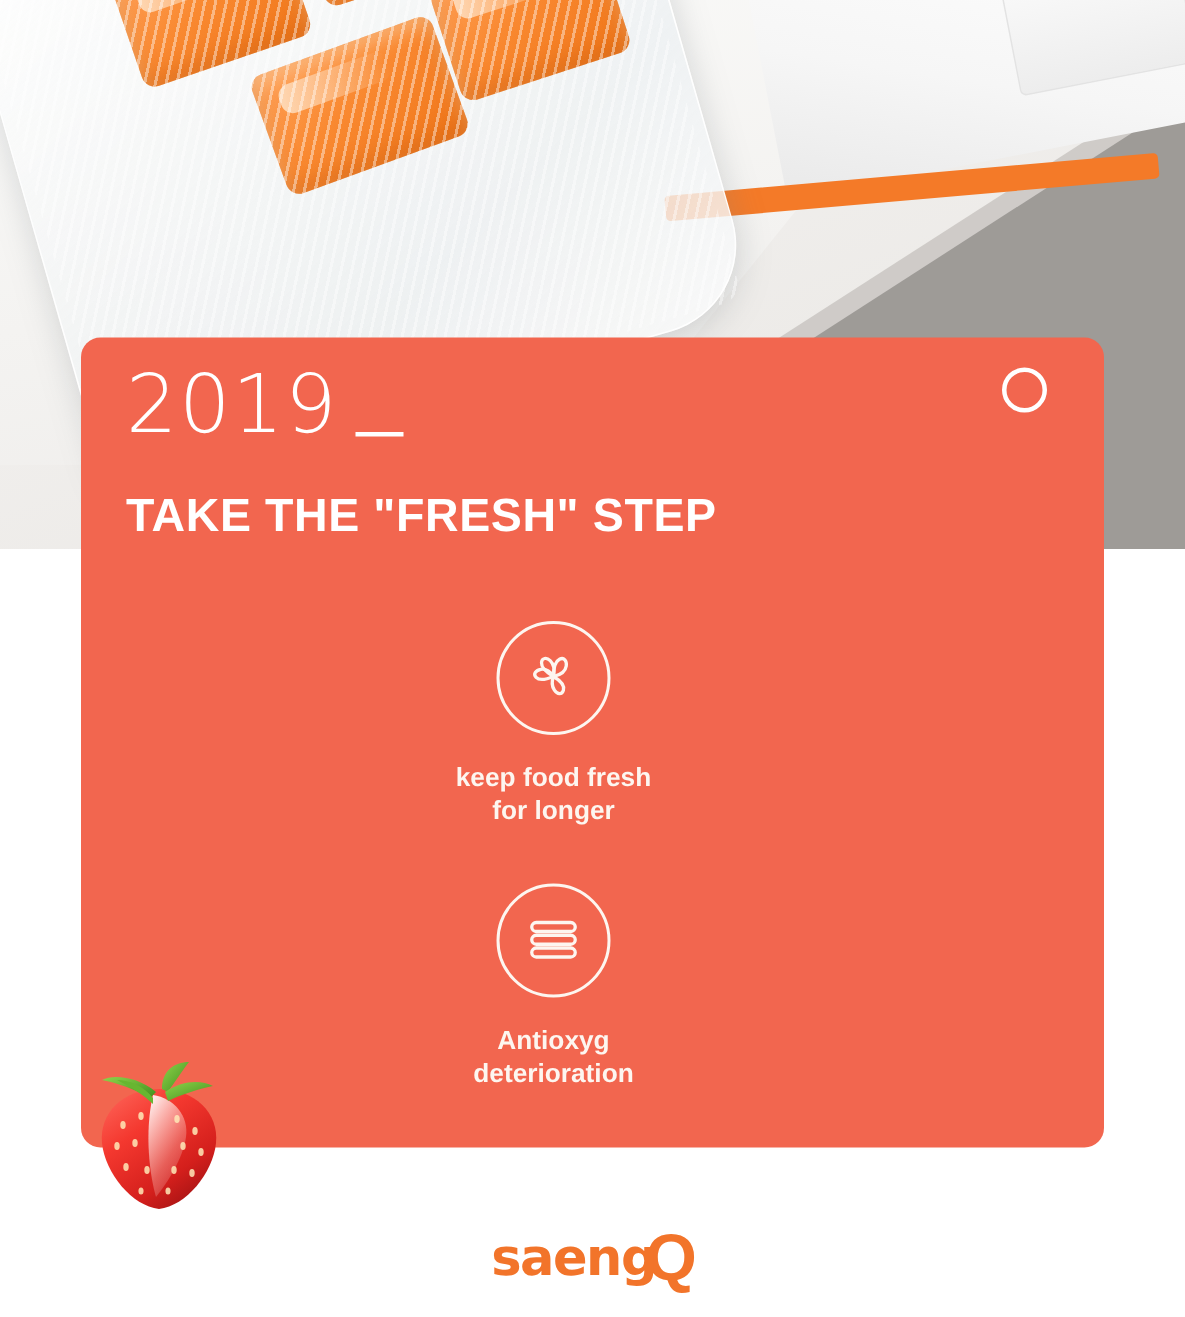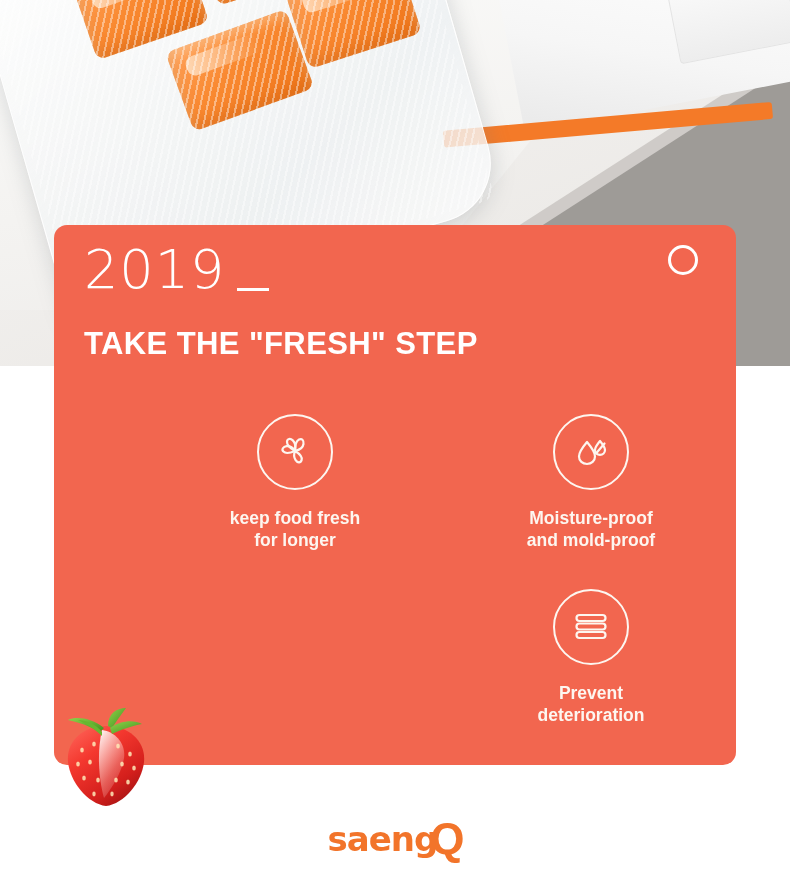--- a/index.html
+++ b/index.html
@@ -184,21 +184,21 @@
     letter-spacing: .4px;
     font-family: "Liberation Sans", sans-serif;
   }
 
   
   .feature-row {
     position: absolute;
     left: 0;
     width: 630px;
     display: flex;
-    justify-content: flex-end;
+    justify-content: center;
   }
   .feature-row.row-1 { top: 189px; gap: 110px; }
   .feature-row.row-2 { top: 364px; gap: 116px; }
 
   .feature {
     width: 186px;
     display: flex;
     flex-direction: column;
     align-items: center;
   }
@@ -310,47 +310,36 @@
             <path d="M22 21c0-6 1-10 4-11.5 3-1.5 5 1 4.5 4.5-.5 3.5-4 6-8.5 7z"></path>
             <path d="M22 21c-5.2-3-8.2-5.9-8-9.2.2-3.3 3.4-3.7 5.8-1.4 2.4 2.3 3 6.5 2.2 10.6z"></path>
             <path d="M22 21c5 3 7.6 6 6.6 9.2-1 3.2-4.1 2.8-6-0.1-1.9-2.9-1.6-6.6-0.6-9.1z"></path>
             <path d="M22 21c-5.5 2.3-9.4 2.9-11.6 0.6-2.2-2.3-0.2-4.8 3.2-5.4 3.4-0.6 6.8 1.9 8.4 4.8z"></path>
           </svg>
         </div>
         <div class="feature-label">keep food fresh
 for longer</div>
       </div>
 
-      <div class="feature">
-        <div class="feature-icon">
-          <svg width="44" height="44" viewBox="0 0 44 44" fill="none" stroke="#fdf6f0" stroke-width="2.2" stroke-linecap="round" stroke-linejoin="round">
-            <path d="M18 12c0 0 -8 9.5 -8 14.4 0 4.5 3.6 7.6 8 7.6s8 -3.1 8 -7.6C26 21.5 18 12 18 12z"></path>
-            <path d="M31 11c0 0 -5 6 -5 9.1 0 2.8 2.2 4.8 5 4.8 2.8 0 5 -2 5 -4.8C36 17 31 11 31 11z"></path>
-            <path d="M27 23.5 L35.5 13.5"></path>
-          </svg>
-        </div>
-        <div class="feature-label">Moisture-proof
-and mold-proof</div>
-      </div>
 
 
     </div>
 
     <div class="feature-row row-2">
 
 
       <div class="feature">
         <div class="feature-icon">
           <svg width="46" height="46" viewBox="0 0 46 46" fill="none" stroke="#fdf6f0" stroke-width="2.2">
             <rect x="8.5" y="11" width="29" height="6" rx="3"></rect>
             <rect x="8.5" y="19.5" width="29" height="6" rx="3"></rect>
             <rect x="8.5" y="28" width="29" height="6" rx="3"></rect>
           </svg>
         </div>
-        <div class="feature-label">Prevent
+        <div class="feature-label">Antioxyg
 deterioration</div>
       </div>
 
     </div>
   </div>
 
   <div class="strawberry">
     <svg width="108" height="104" viewBox="0 0 108 104">
       <defs>
         <linearGradient id="berryGrad" x1="0" y1="0" x2="0.7" y2="1">

